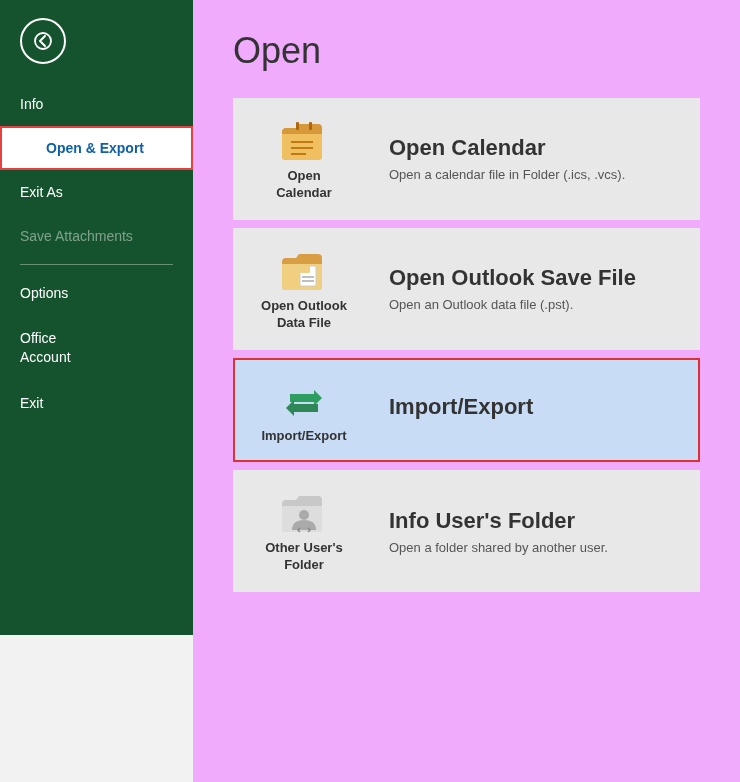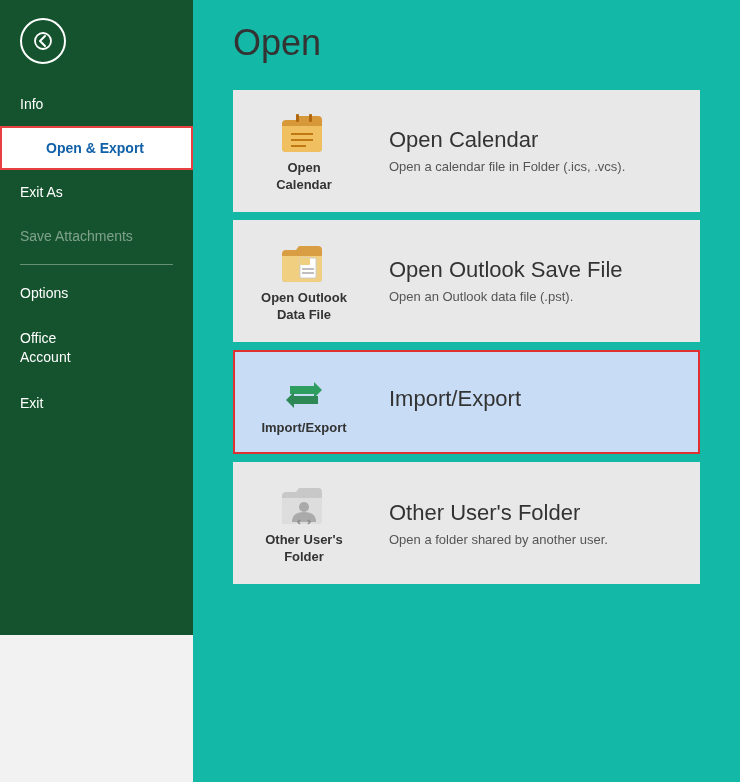--- a/index.html
+++ b/index.html
@@ -74,22 +74,22 @@
       margin: 6px 20px;
     }
 
     .sidebar-item.two-line {
       line-height: 1.35;
     }
 
     
     .main {
       flex: 1;
-      background: #14b8a6;
-      padding: 22px 40px 20px 40px;
+      background: #f0abfc;
+      padding: 30px 40px 20px 40px;
       overflow-y: auto;
     }
 
     .page-title {
       font-size: 36px;
       font-weight: 300;
       color: #333;
       margin-bottom: 26px;
     }
 
@@ -132,21 +132,21 @@
     .tile-text-area {
       flex: 1;
       padding: 18px 16px;
       display: flex;
       flex-direction: column;
       justify-content: center;
     }
 
     .tile-title {
       font-size: 22px;
-      font-weight: 400;
+      font-weight: 700;
       color: #333;
       margin-bottom: 6px;
     }
 
     .tile-desc {
       font-size: 13px;
       color: #555;
     }
 
     .svg-icon {
@@ -267,17 +267,17 @@
           <circle cx="26" cy="27" r="5" fill="#aaa"></circle>
           <path d="M14 42 Q14 32 26 32 Q38 32 38 42" fill="#aaa"></path>
 
           <polyline points="22,40 20,42 22,44" stroke="#888" stroke-width="1.5" fill="none"></polyline>
           <polyline points="30,40 32,42 30,44" stroke="#888" stroke-width="1.5" fill="none"></polyline>
         </svg>
       </span>
       <span class="tile-label">Other User's<br>Folder</span>
     </div>
     <div class="tile-text-area">
-      <div class="tile-title">Other User's Folder</div>
+      <div class="tile-title">Info User's Folder</div>
       <div class="tile-desc">Open a folder shared by another user.</div>
     </div>
   </div>
 </div>
 
 </body></html>

